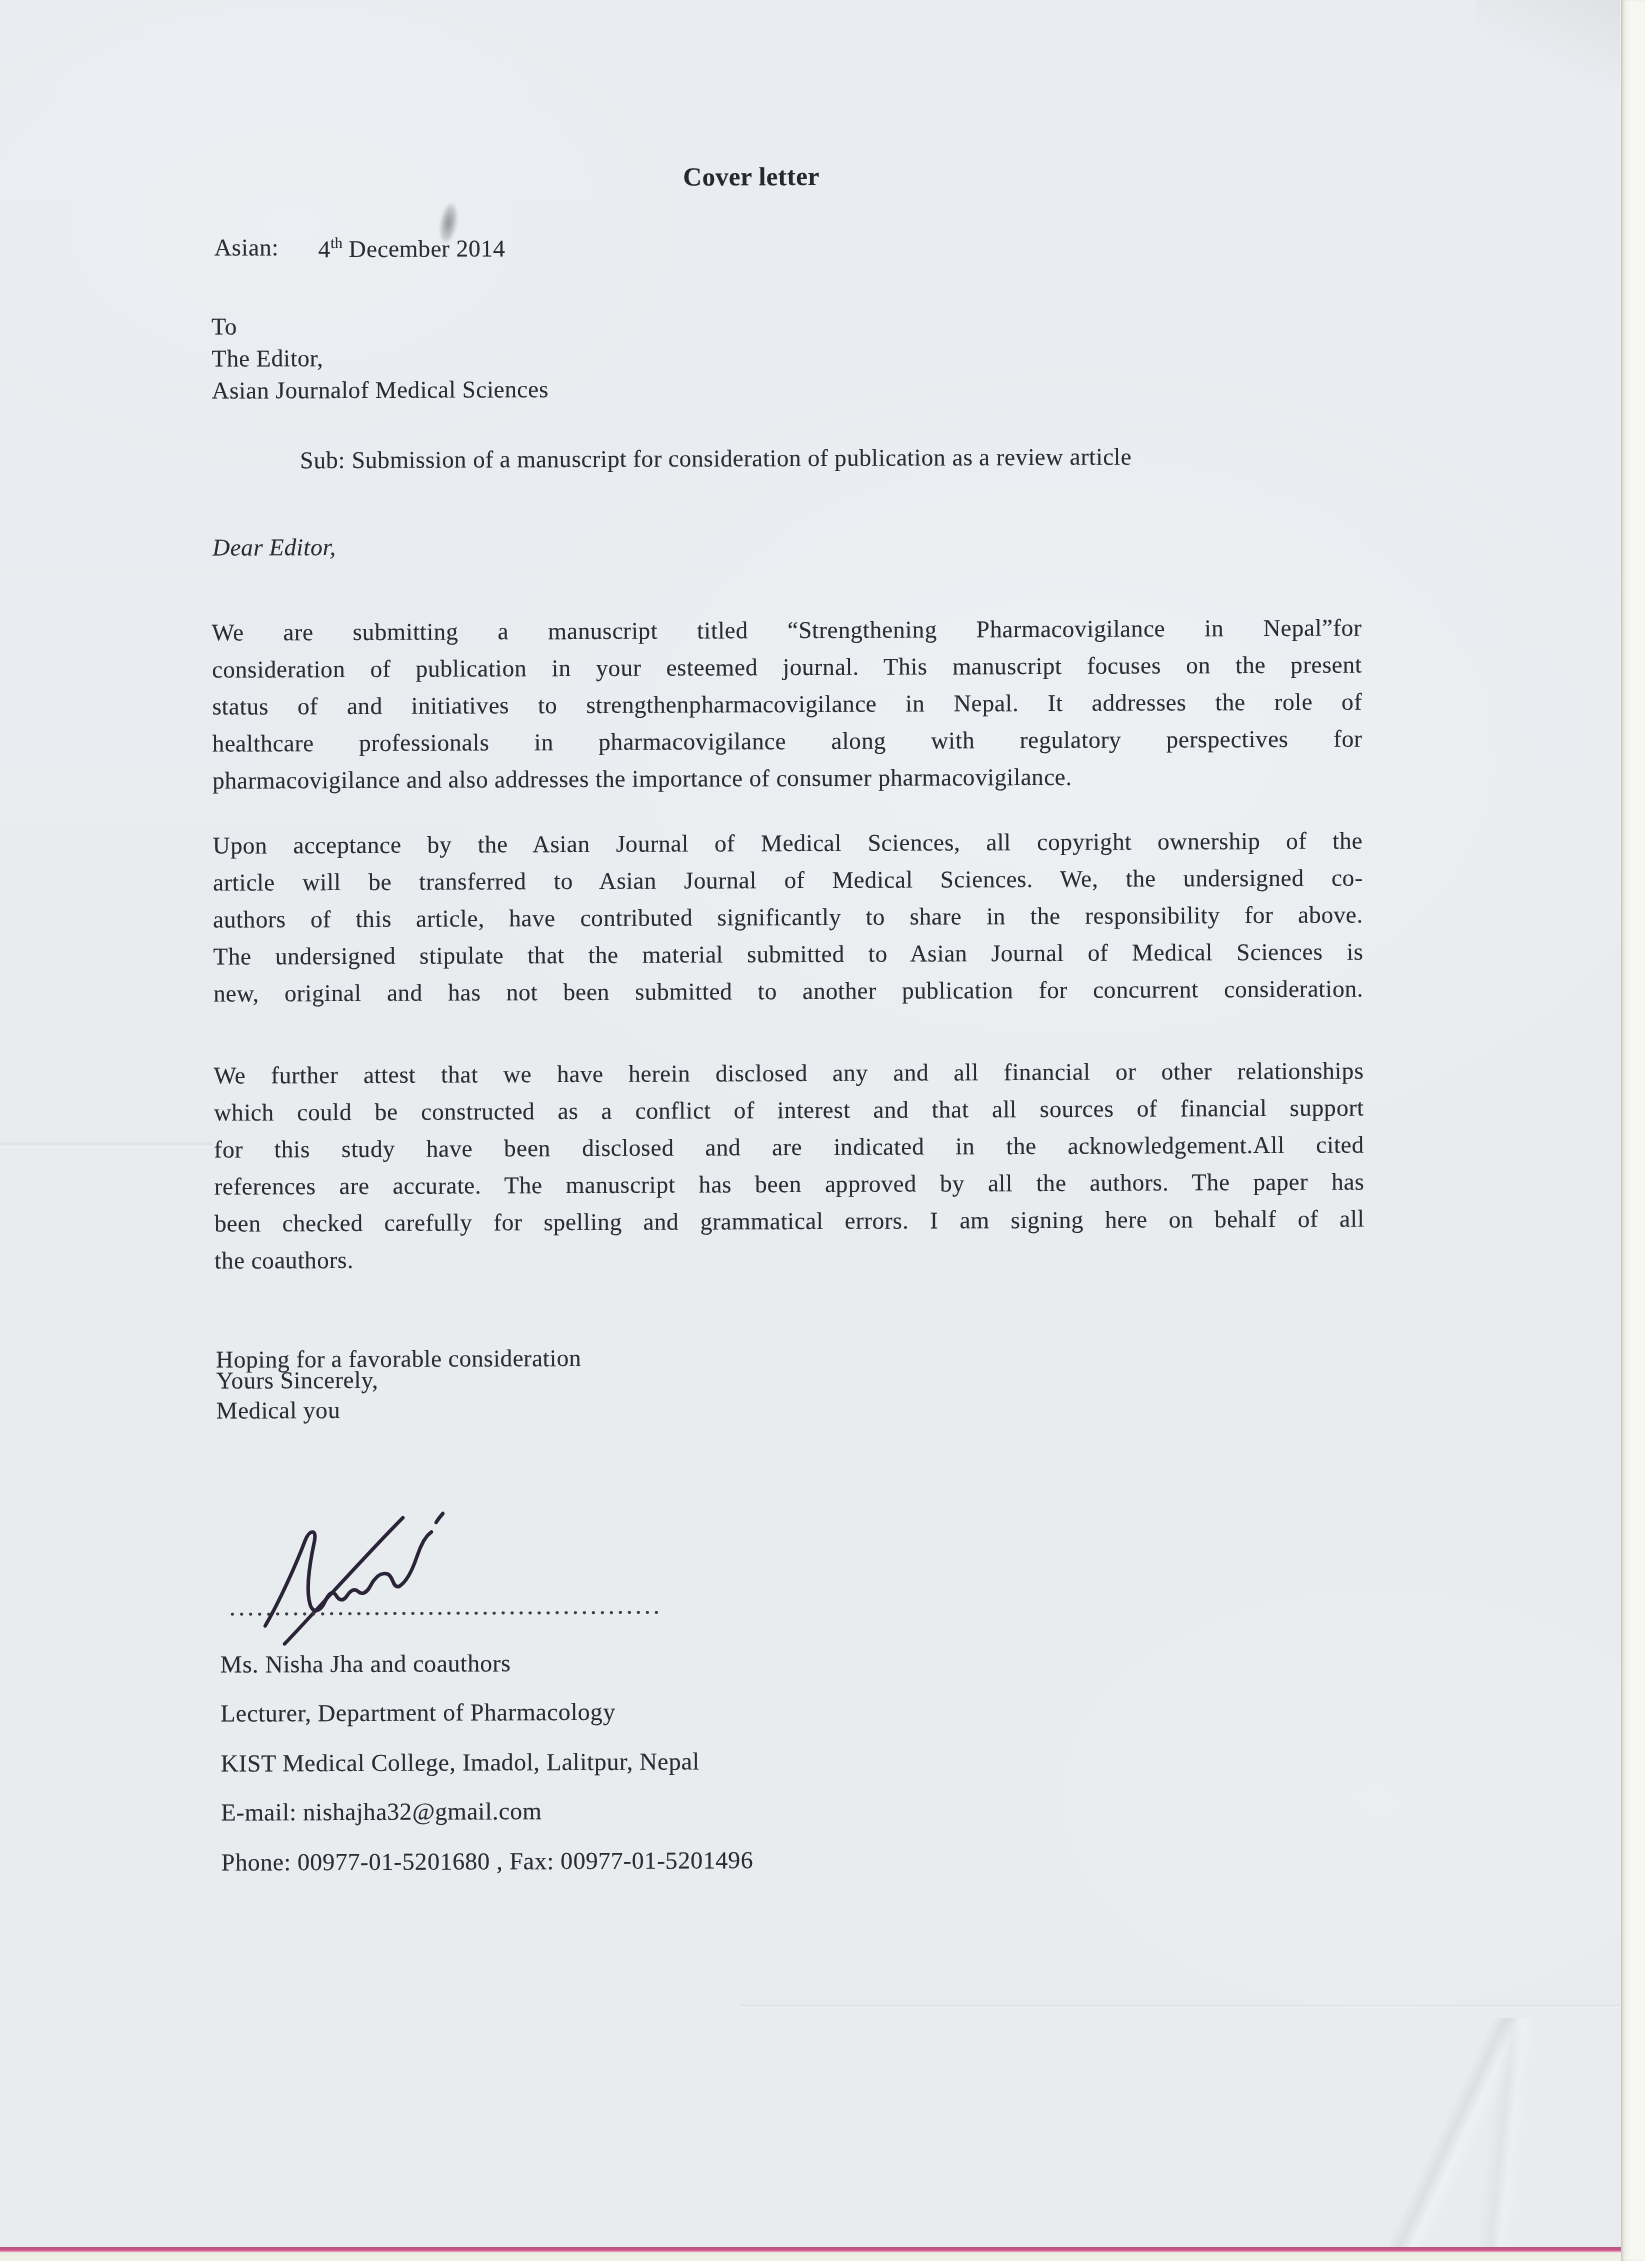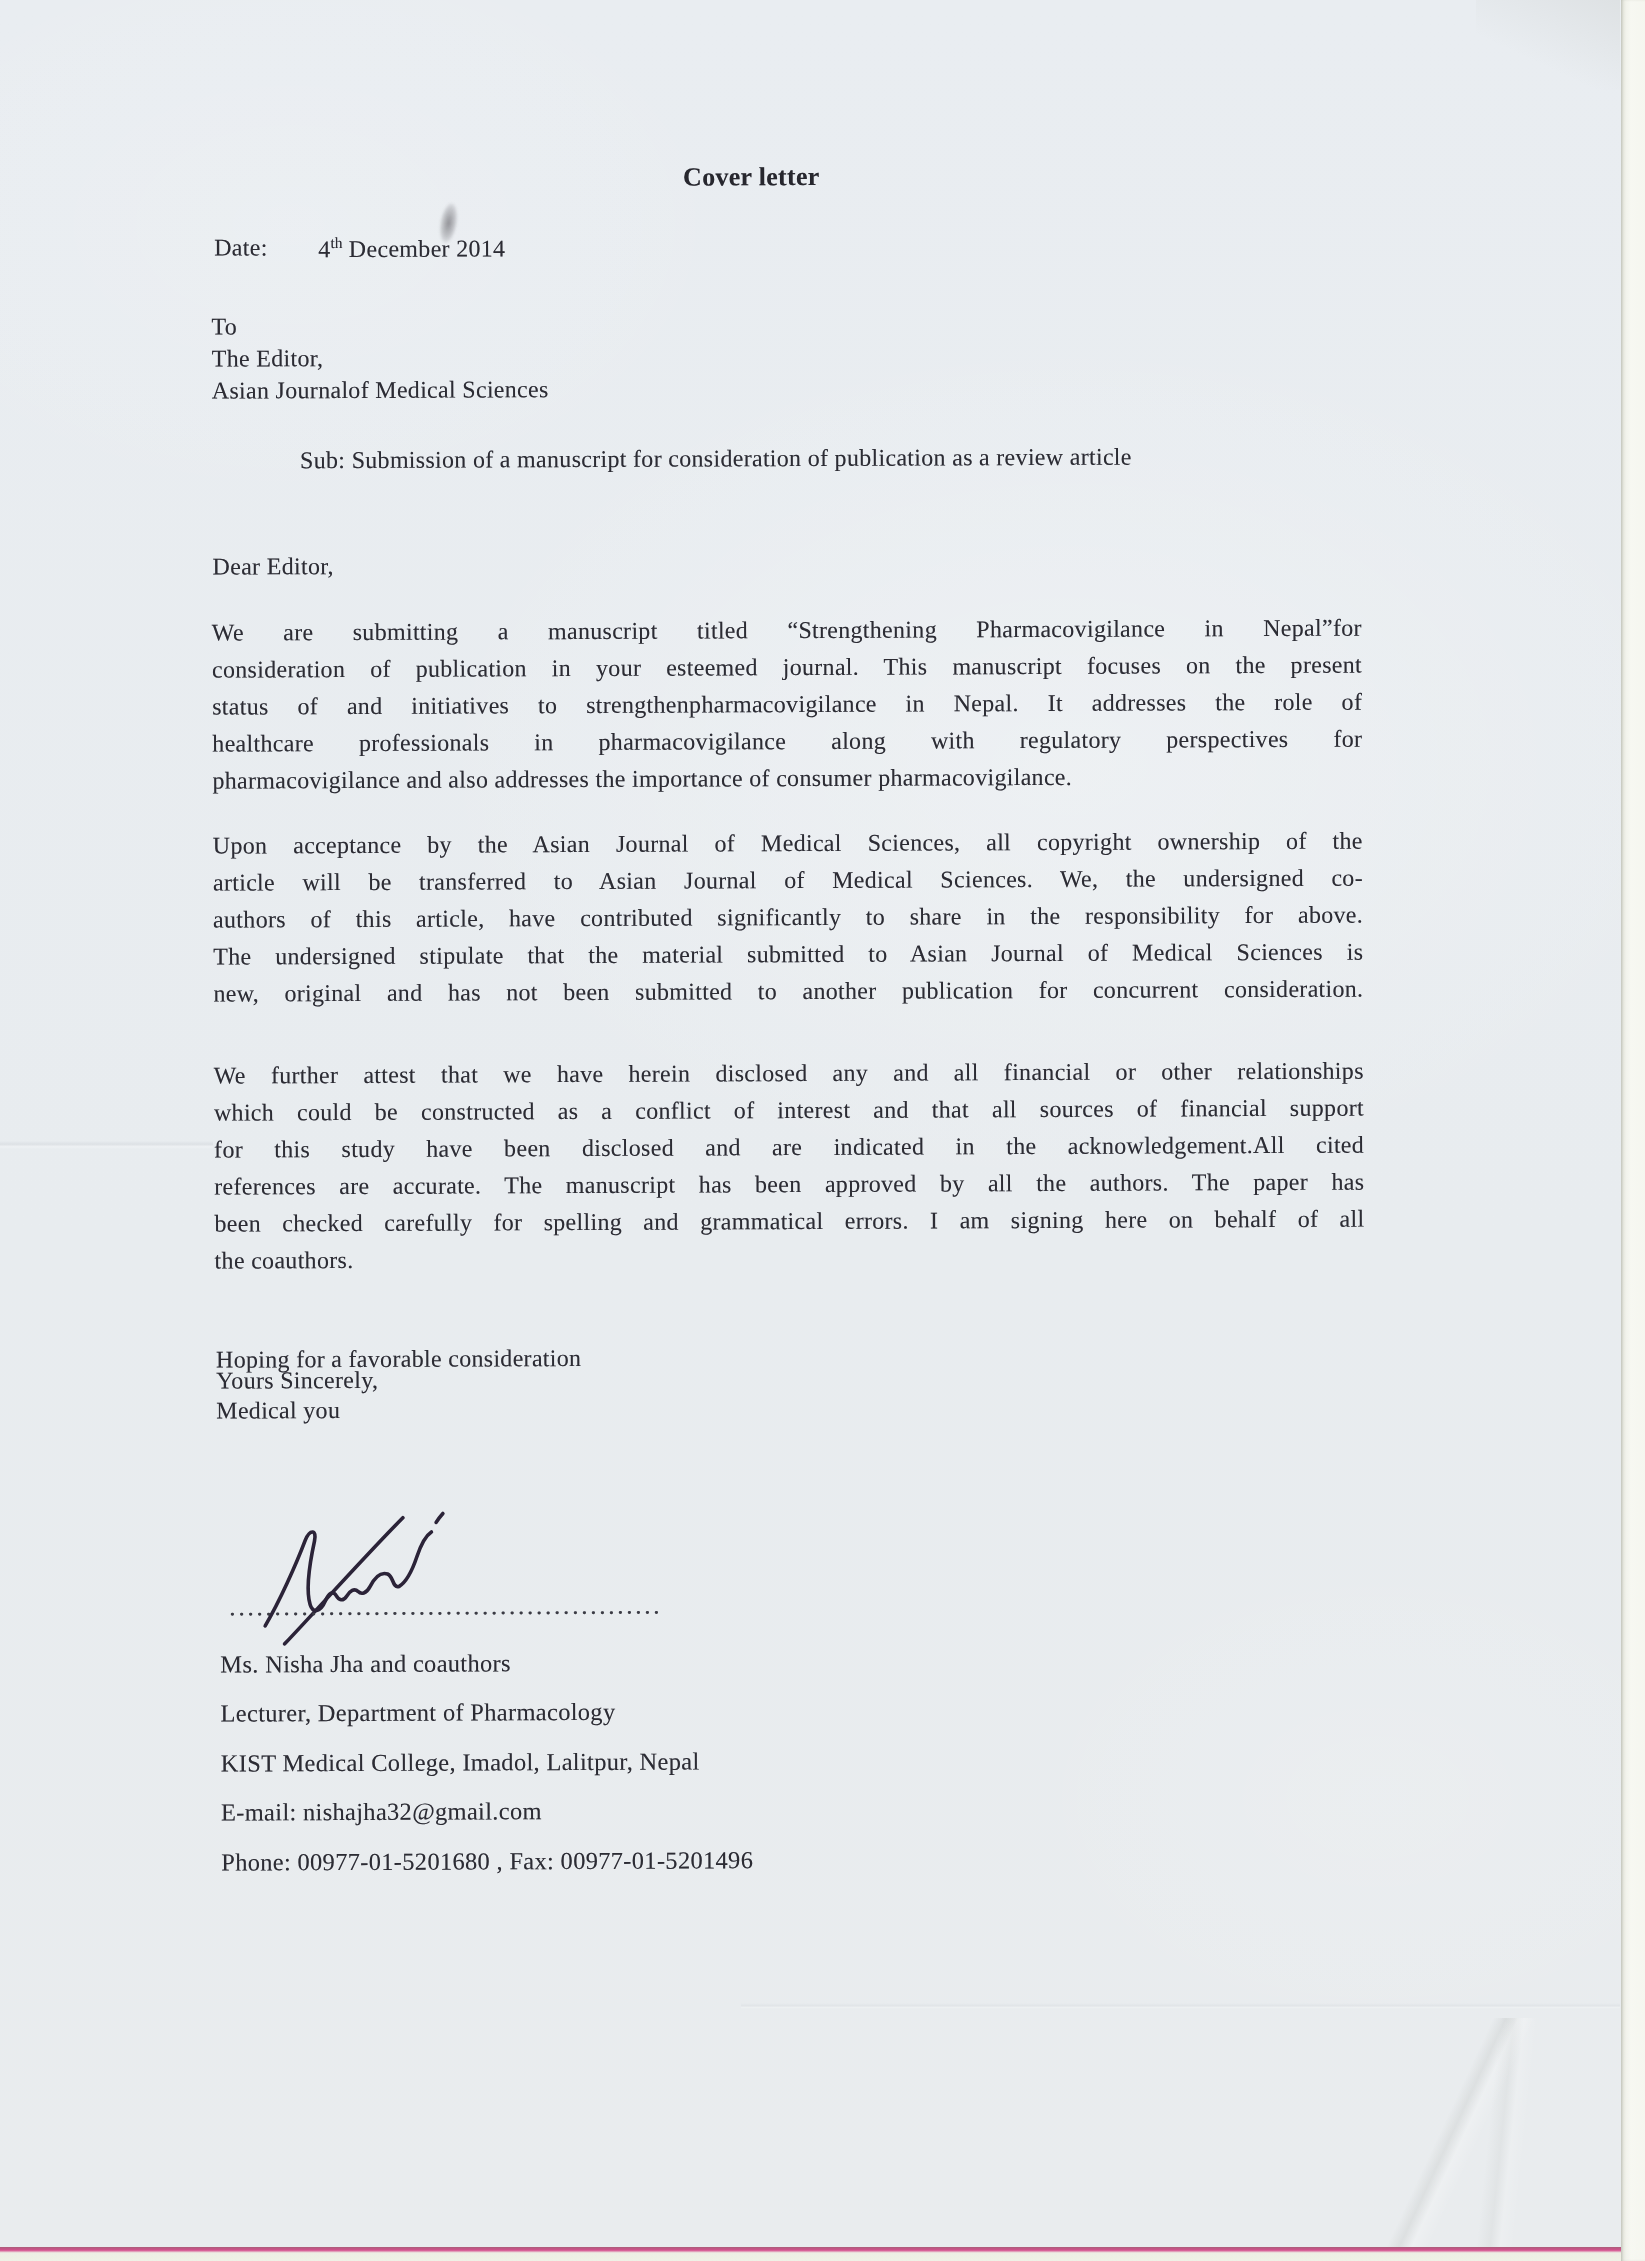--- a/index.html
+++ b/index.html
@@ -82,21 +82,21 @@
   sup { font-size: 15.5px; letter-spacing: 0; }
   .smudge {
     left: 443px; top: 201px; width: 17px; height: 41px;
     background: radial-gradient(ellipse at center, rgba(72,70,76,0.55), rgba(72,70,76,0.20) 55%, transparent 75%);
     border-radius: 50%;
     filter: blur(1.3px);
     transform: rotate(10deg);
   }
   .recipient { left: 214px; top: 308px; line-height: 32px; }
   .subject { left: 302px; top: 445px; }
-  .salutation { left: 214px; top: 551px; }
+  .salutation { left: 214px; top: 532px; font-style: italic; }
   .para { left: 213px; width: 1150px; line-height: 37px; }
   .p1 { top: 612px; }
   .p2 { top: 825px; }
   .p3 { top: 1055px; }
   .pline { width: 1150px; }
   .jl { text-align: justify; text-align-last: justify; }
   .ll { text-align: left; }
   .closing { left: 214px; line-height: 50px; }
   .close-1 { top: 1332px; }
   .close-2 { top: 1383px; }
@@ -131,21 +131,21 @@
   <div class="crease crease-left"></div>
   <div class="crease crease-bottom"></div>
   <div class="crease wrinkle-br"></div>
   <div class="crease corner-tr"></div>
 
   <div class="content">
 
     <div class="abs title">Cover letter</div>
 
     <div class="abs smudge"></div>
-    <div class="abs date-label">Date:</div>
+    <div class="abs date-label">Asian:</div>
     <div class="abs date-value"><span>4</span><sup>th</sup><span> December 2014</span></div>
 
     <div class="abs recipient">
       <div>To</div>
       <div>The Editor,</div>
       <div>Asian Journalof Medical Sciences</div>
     </div>
 
     <div class="abs subject">Sub: Submission of a manuscript for consideration of publication as a review article</div>
 

